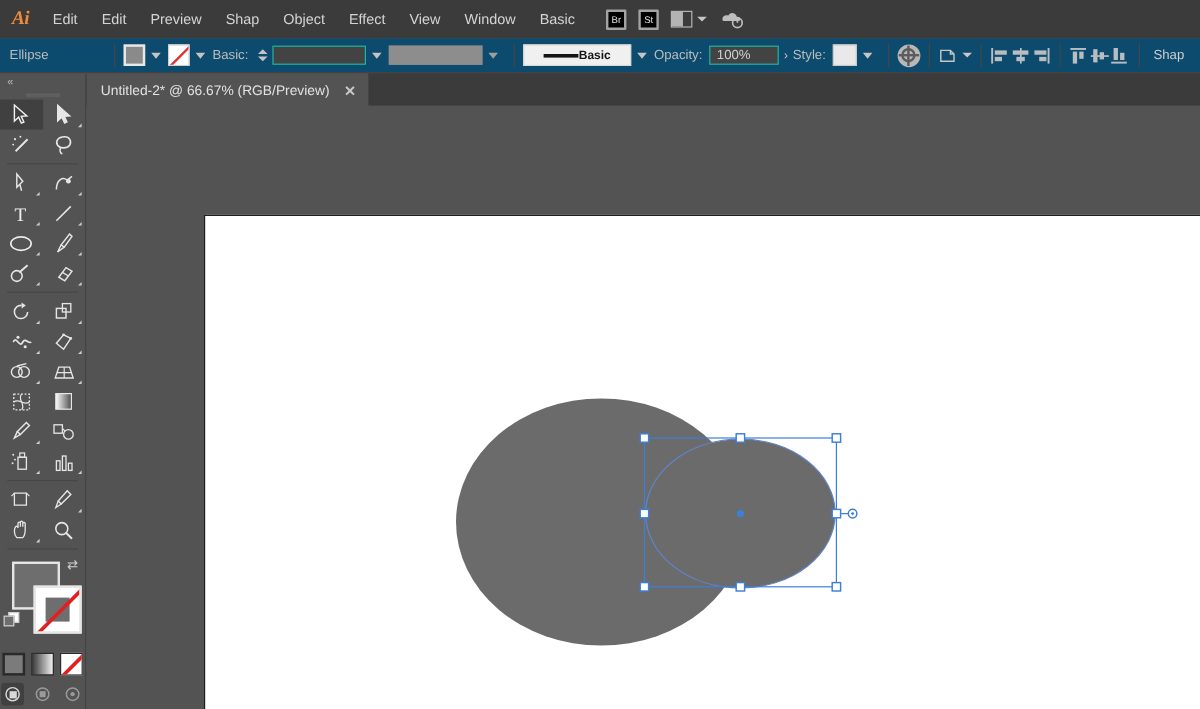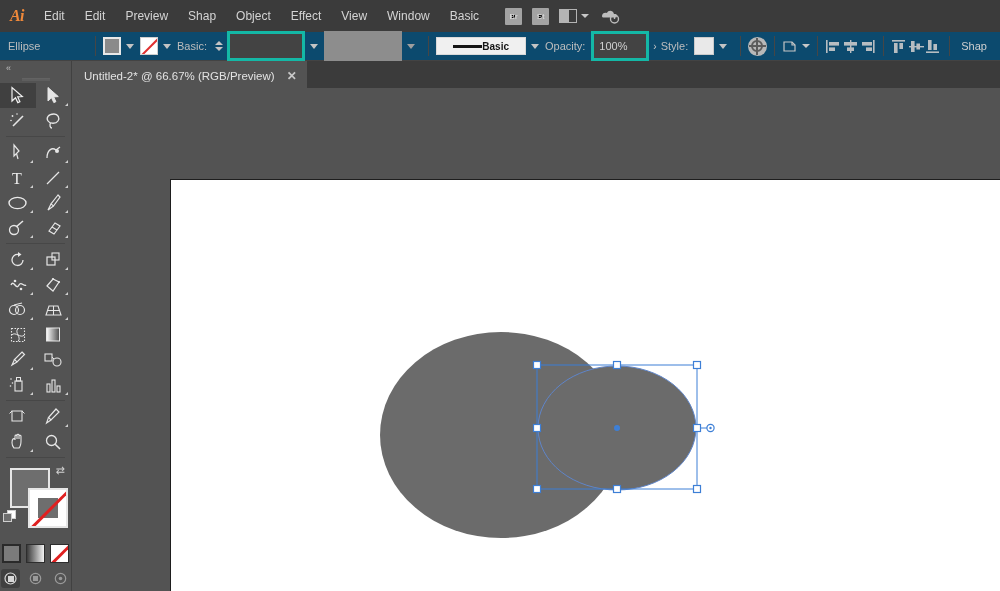--- a/index.html
+++ b/index.html
@@ -20,21 +20,21 @@
     width:34px; height:32px; display:flex; align-items:center; justify-content:center;
     color:#f0893a; font-weight:bold; font-size:16px; font-style:italic;
     letter-spacing:-0.5px; font-family:"Liberation Serif", serif;
   }
   .menu-item {
     color:#d4d4d4; font-size:12px; padding:0 10px; height:32px;
     display:flex; align-items:center; cursor:default; white-space:nowrap;
   }
   .menu-right { margin-left:16px; display:flex; align-items:center; gap:10px; }
   .mini-btn {
-    width:17px; height:17px; border:7px solid #a3a3a3; background:#000000;
+    width:17px; height:17px; border:2px solid #a3a3a3; background:#000000;
     color:#e0e0e0; font-size:8px; display:flex; align-items:center;
     justify-content:center; border-radius:1px;text-align:right;
   }
   .arrange-ic { display:flex; align-items:center; gap:4px; }
   .arrange-box { width:18px; height:14px; border:1px solid #b4b4b4; display:flex; }
   .arrange-box i { flex:1; border-right:1px solid #b4b4b4; background:#b4b4b4; }
   .arrange-box i:last-child { border-right:none; background:transparent;
       border-top:none; position:relative; }
   .chev { width:0;height:0;border-left:4px solid transparent;border-right:4px solid transparent;
           border-top:4px solid #c8c8c8; }
@@ -57,21 +57,21 @@
     content:""; position:absolute; left:-4px; top:7px; width:28px; height:2px;
     background:#e03030; transform:rotate(-45deg);
   }
   .dd-arrow { width:0;height:0;border-left:4px solid transparent;border-right:4px solid transparent;
      border-top:5px solid #c4c4c4; margin:0 6px 0 5px; }
   .stepper { display:flex; flex-direction:column; gap:2px; margin:0 4px 0 2px; }
   .stepper i { width:0;height:0;border-left:4px solid transparent;border-right:4px solid transparent; }
   .stepper i.up { border-bottom:4px solid #c4c4c4; }
   .stepper i.dn { border-top:4px solid #c4c4c4; }
   .field {
-    height:30px; background:#434343; border:3px solid #14b8a6; color:#d0d0d0;
+    height:16px; background:#434343; border:1px solid #14b8a6; color:#d0d0d0;
     font-size:11px; display:flex; align-items:center; padding:0 5px;
   }
   .field.wide { width:78px; }
   .field.dim { background:#8d8d8d; border-color:#8d8d8d; width:78px; }
   .brush-preview {
     width:90px; height:18px; background:#f0f0f0; display:flex; align-items:center;
     justify-content:space-between; padding:0 16px; border:1px solid #d9d9d9;
   }
   .brush-line { width:55px; height:3px; background:#151515; }
   .brush-name { color:#151515; font-size:10px; font-weight:bold; }

